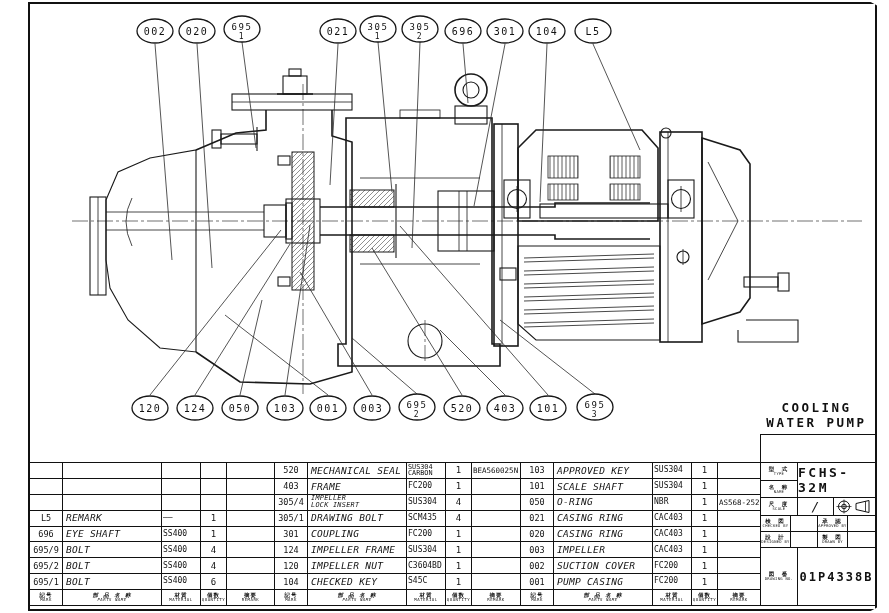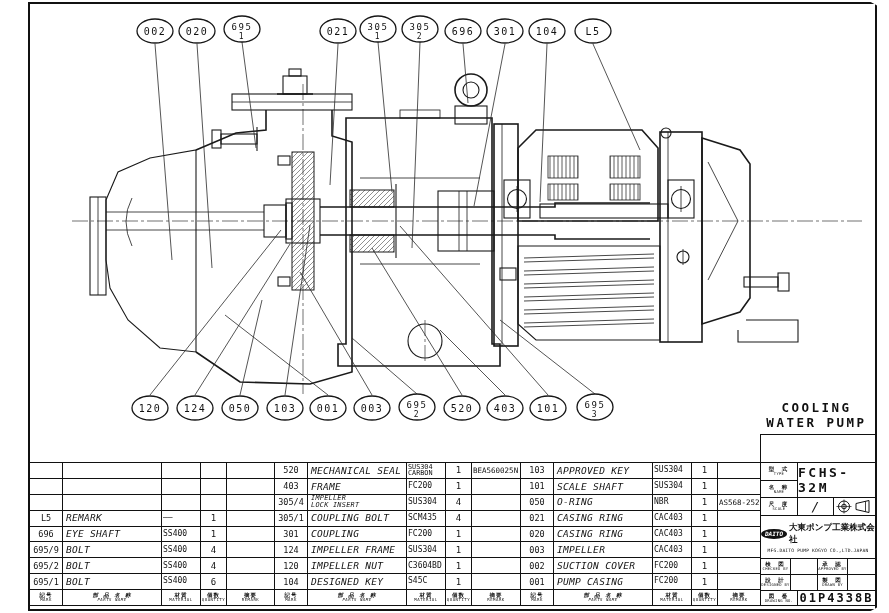--- a/index.html
+++ b/index.html
@@ -424,21 +424,21 @@
         <div class="prow">
           <div class="pcell c-mark">305/4</div>
           <div class="pcell c-name ml">IMPELLER
  LOCK INSERT</div>
           <div class="pcell c-mat">SUS304</div>
           <div class="pcell c-qty">4</div>
           <div class="pcell c-rem"></div>
         </div>
         <div class="prow">
           <div class="pcell c-mark">305/1</div>
-          <div class="pcell c-name">COUPLING BOLT</div>
+          <div class="pcell c-name">DRAWING BOLT</div>
           <div class="pcell c-mat">SCM435</div>
           <div class="pcell c-qty">4</div>
           <div class="pcell c-rem"></div>
         </div>
         <div class="prow">
           <div class="pcell c-mark">301</div>
           <div class="pcell c-name">COUPLING</div>
           <div class="pcell c-mat">FC200</div>
           <div class="pcell c-qty">1</div>
           <div class="pcell c-rem"></div>
@@ -452,21 +452,21 @@
         </div>
         <div class="prow">
           <div class="pcell c-mark">120</div>
           <div class="pcell c-name">IMPELLER NUT</div>
           <div class="pcell c-mat">C3604BD</div>
           <div class="pcell c-qty">1</div>
           <div class="pcell c-rem"></div>
         </div>
         <div class="prow">
           <div class="pcell c-mark">104</div>
-          <div class="pcell c-name">DESIGNED KEY</div>
+          <div class="pcell c-name">CHECKED KEY</div>
           <div class="pcell c-mat">S45C</div>
           <div class="pcell c-qty">1</div>
           <div class="pcell c-rem"></div>
         </div>
         <div class="prow phead">
           <div class="pcell c-mark">
             <span class="hjp">記号</span>
             <span class="hen">MARK</span>
           </div>
           <div class="pcell c-name"><span class="hjp">部 品 名 称</span><span class="hen">PARTS NAME</span></div>
@@ -582,27 +582,20 @@
           <svg width="38" height="15" viewBox="0 0 38 15">
             <circle cx="8" cy="7.5" r="5.5" fill="none" stroke="#111" stroke-width="1"></circle>
             <circle cx="8" cy="7.5" r="2.3" fill="none" stroke="#111" stroke-width="1"></circle>
             <line x1="0.5" y1="7.5" x2="15.5" y2="7.5" stroke="#111" stroke-width="0.7"></line>
             <line x1="8" y1="0.5" x2="8" y2="14.5" stroke="#111" stroke-width="0.7"></line>
             <path d="M20,4.5 L33,1.5 L33,13.5 L20,10.5 Z" fill="none" stroke="#111" stroke-width="1"></path>
             <line x1="29.5" y1="2.3" x2="29.5" y2="12.7" stroke="#111" stroke-width="0.8"></line>
           </svg>
         </div>
       </div>
-      <div class="trow company h43">
-        <div class="corow">
-          <span class="logo">DAITO</span>
-          <span class="cojp">大東ポンプ工業株式会社</span>
-        </div>
-        <div class="coen">MFG.DAITO PUMP KOGYO CO.,LTD.JAPAN</div>
-      </div>
       <div class="trow sig h16">
         <div class="slab">
           <span class="jp">検 図</span>
           <span class="en">CHECKED BY</span>
         </div>
         <div class="sblank"></div>
         <div class="slab">
           <span class="jp">承 認</span>
           <span class="en">APPROVED BY</span>
         </div>

